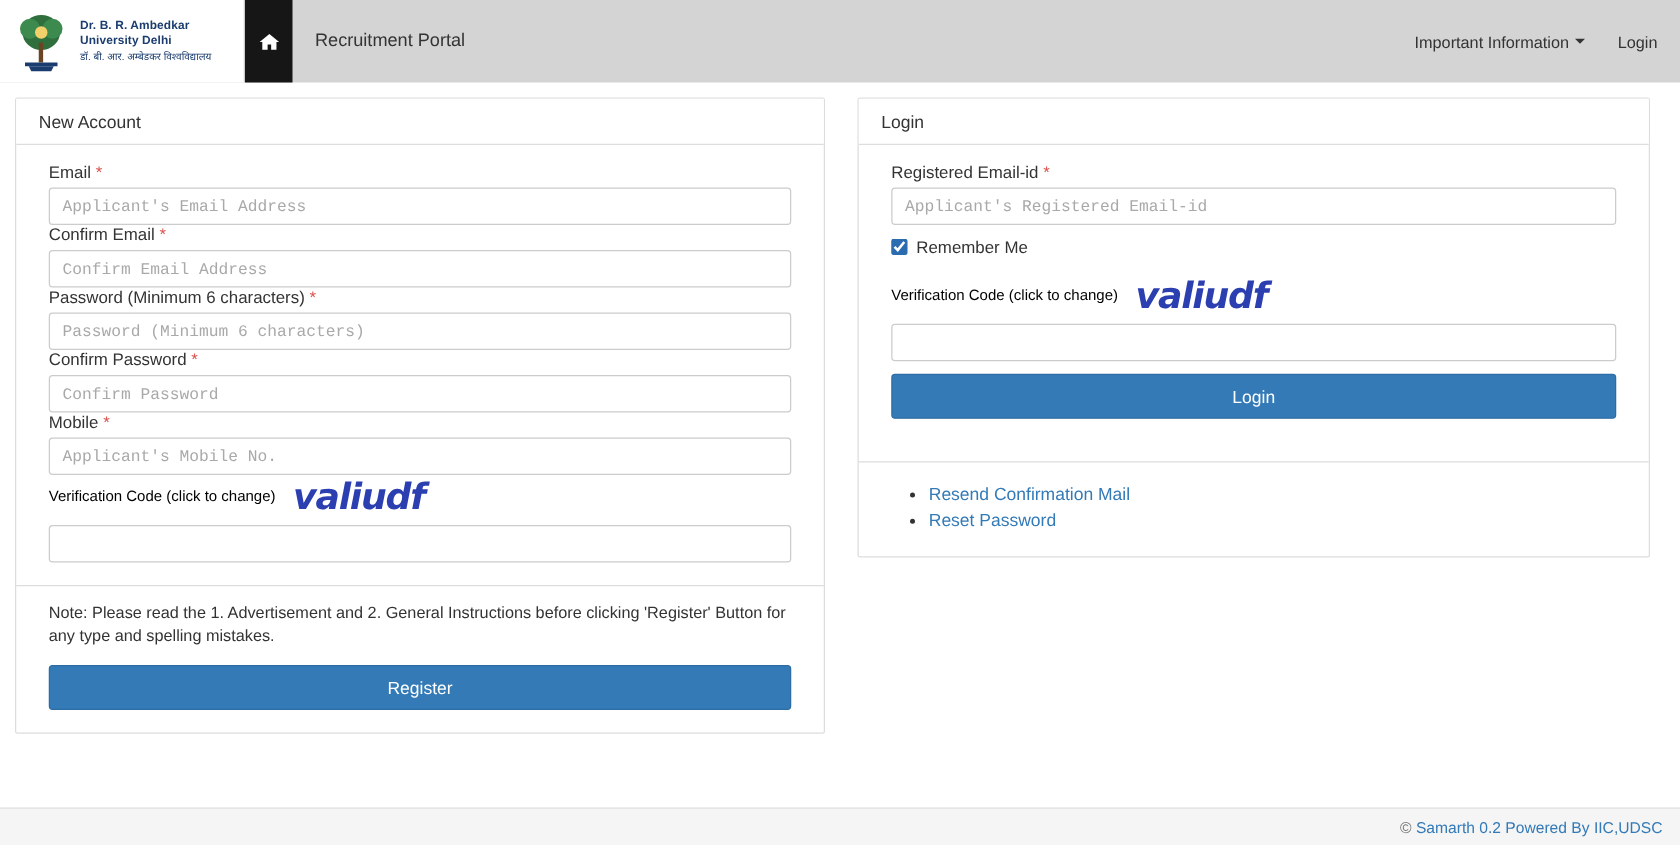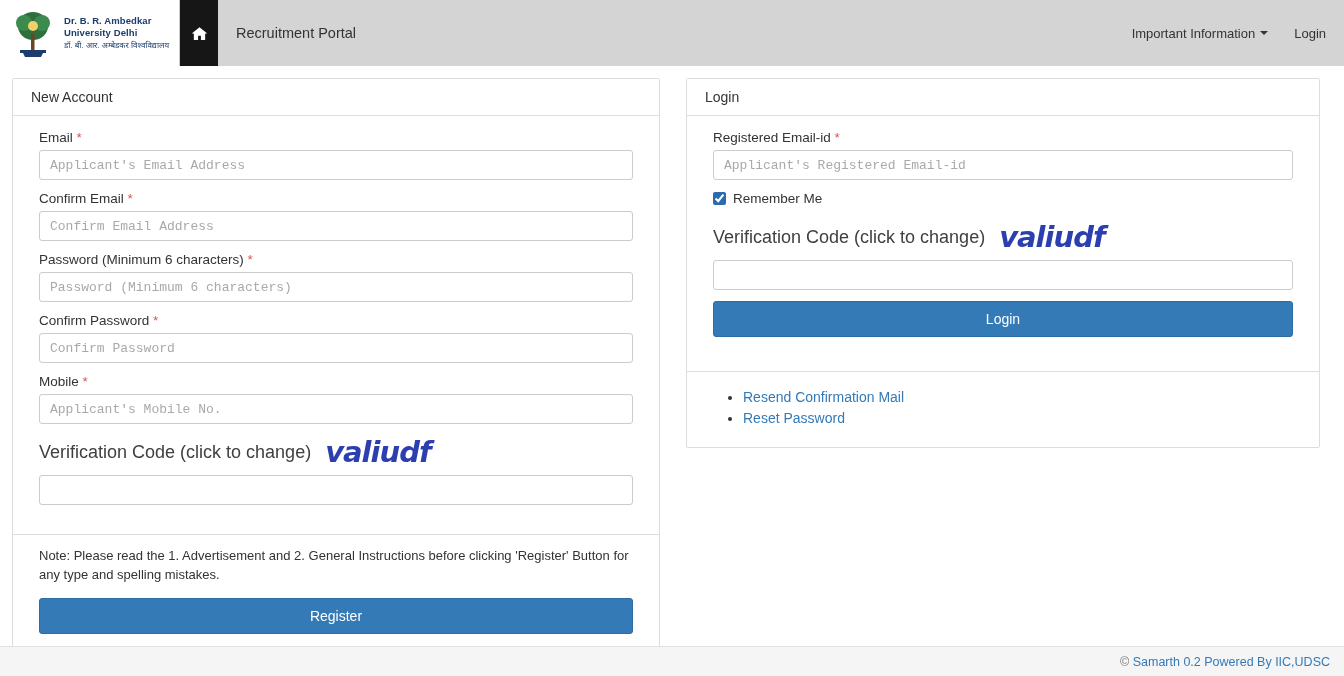--- a/index.html
+++ b/index.html
@@ -15,21 +15,21 @@
 
   
   .navbar {
     height: 66px;
     background: #d4d4d4;
     display: flex;
     align-items: stretch;
     position: relative;
   }
   .brand {
-    width: 180px;
+    width: 196px;
     background: #ffffff;
     display: flex;
     align-items: center;
     padding-left: 10px;
     gap: 8px;
     border-right: 1px solid #cccccc;
   }
   .brand-logo { width: 46px; height: 50px; flex: 0 0 46px; }
   .brand-text { line-height: 1.25; }
   .brand-en {
@@ -90,21 +90,21 @@
   }
   .panel-heading {
     padding: 10px 18px;
     border-bottom: 1px solid #dddddd;
     font-size: 14px;
     color: #333333;
     background: #ffffff;
   }
   .panel-body { padding: 14px 26px 18px 26px; }
 
-  .form-group { margin-bottom: 11px; }
+  .form-group { }
   label {
     display: block;
     font-size: 13.5px;
     color: #333333;
     margin-bottom: 5px;
     font-weight: normal;
   }
   .req { color: #d9534f; }
 
   .form-control {
@@ -119,21 +119,21 @@
     border: 1px solid #cccccc;
     border-radius: 3px;
     outline: none;
   }
   .form-control::placeholder { color: #a9a9a9; }
 
   .captcha-row {
     display: flex; align-items: center; gap: 14px;
     margin-bottom: 6px;
   }
-  .captcha-label { font-size: 18px; color: #404040; }
+  .captcha-label { font-size: 12px; color: #000000; }
   .captcha-img {
     font-family: "DejaVu Sans", sans-serif;
     font-weight: bold;
     font-style: italic;
     font-size: 29px;
     color: #2b3fb0;
     letter-spacing: -1px;
     cursor: pointer;
     user-select: none;
   }

